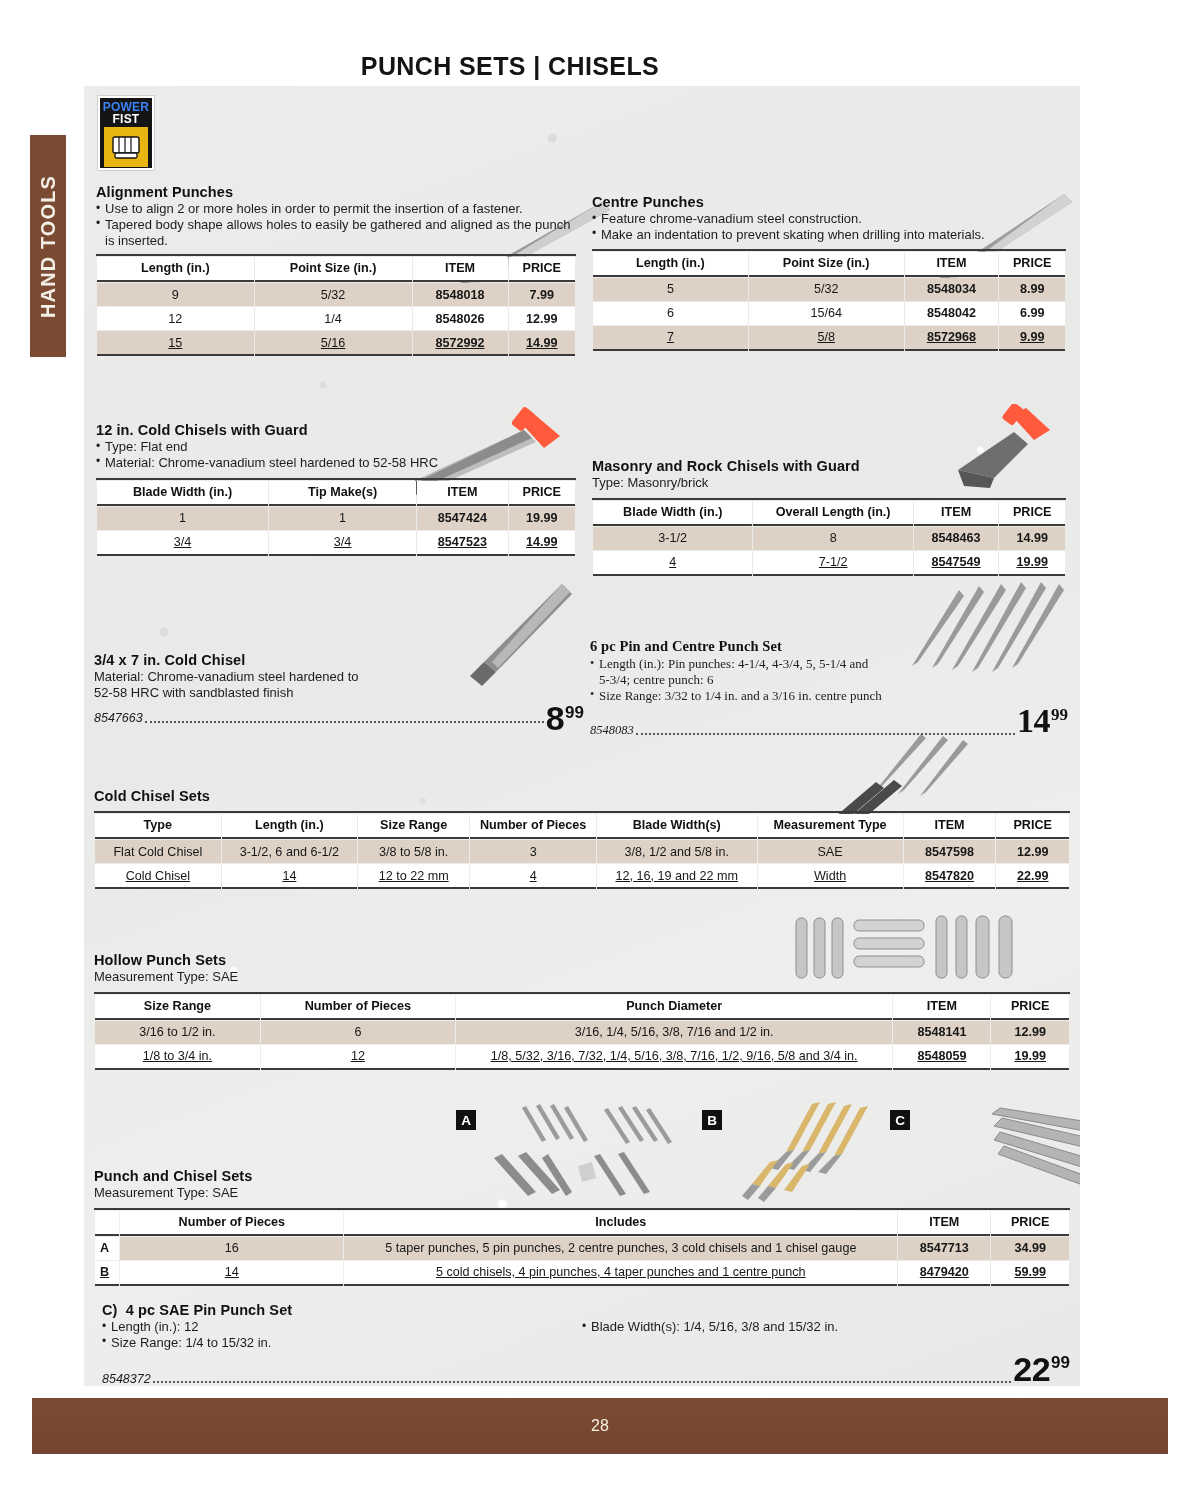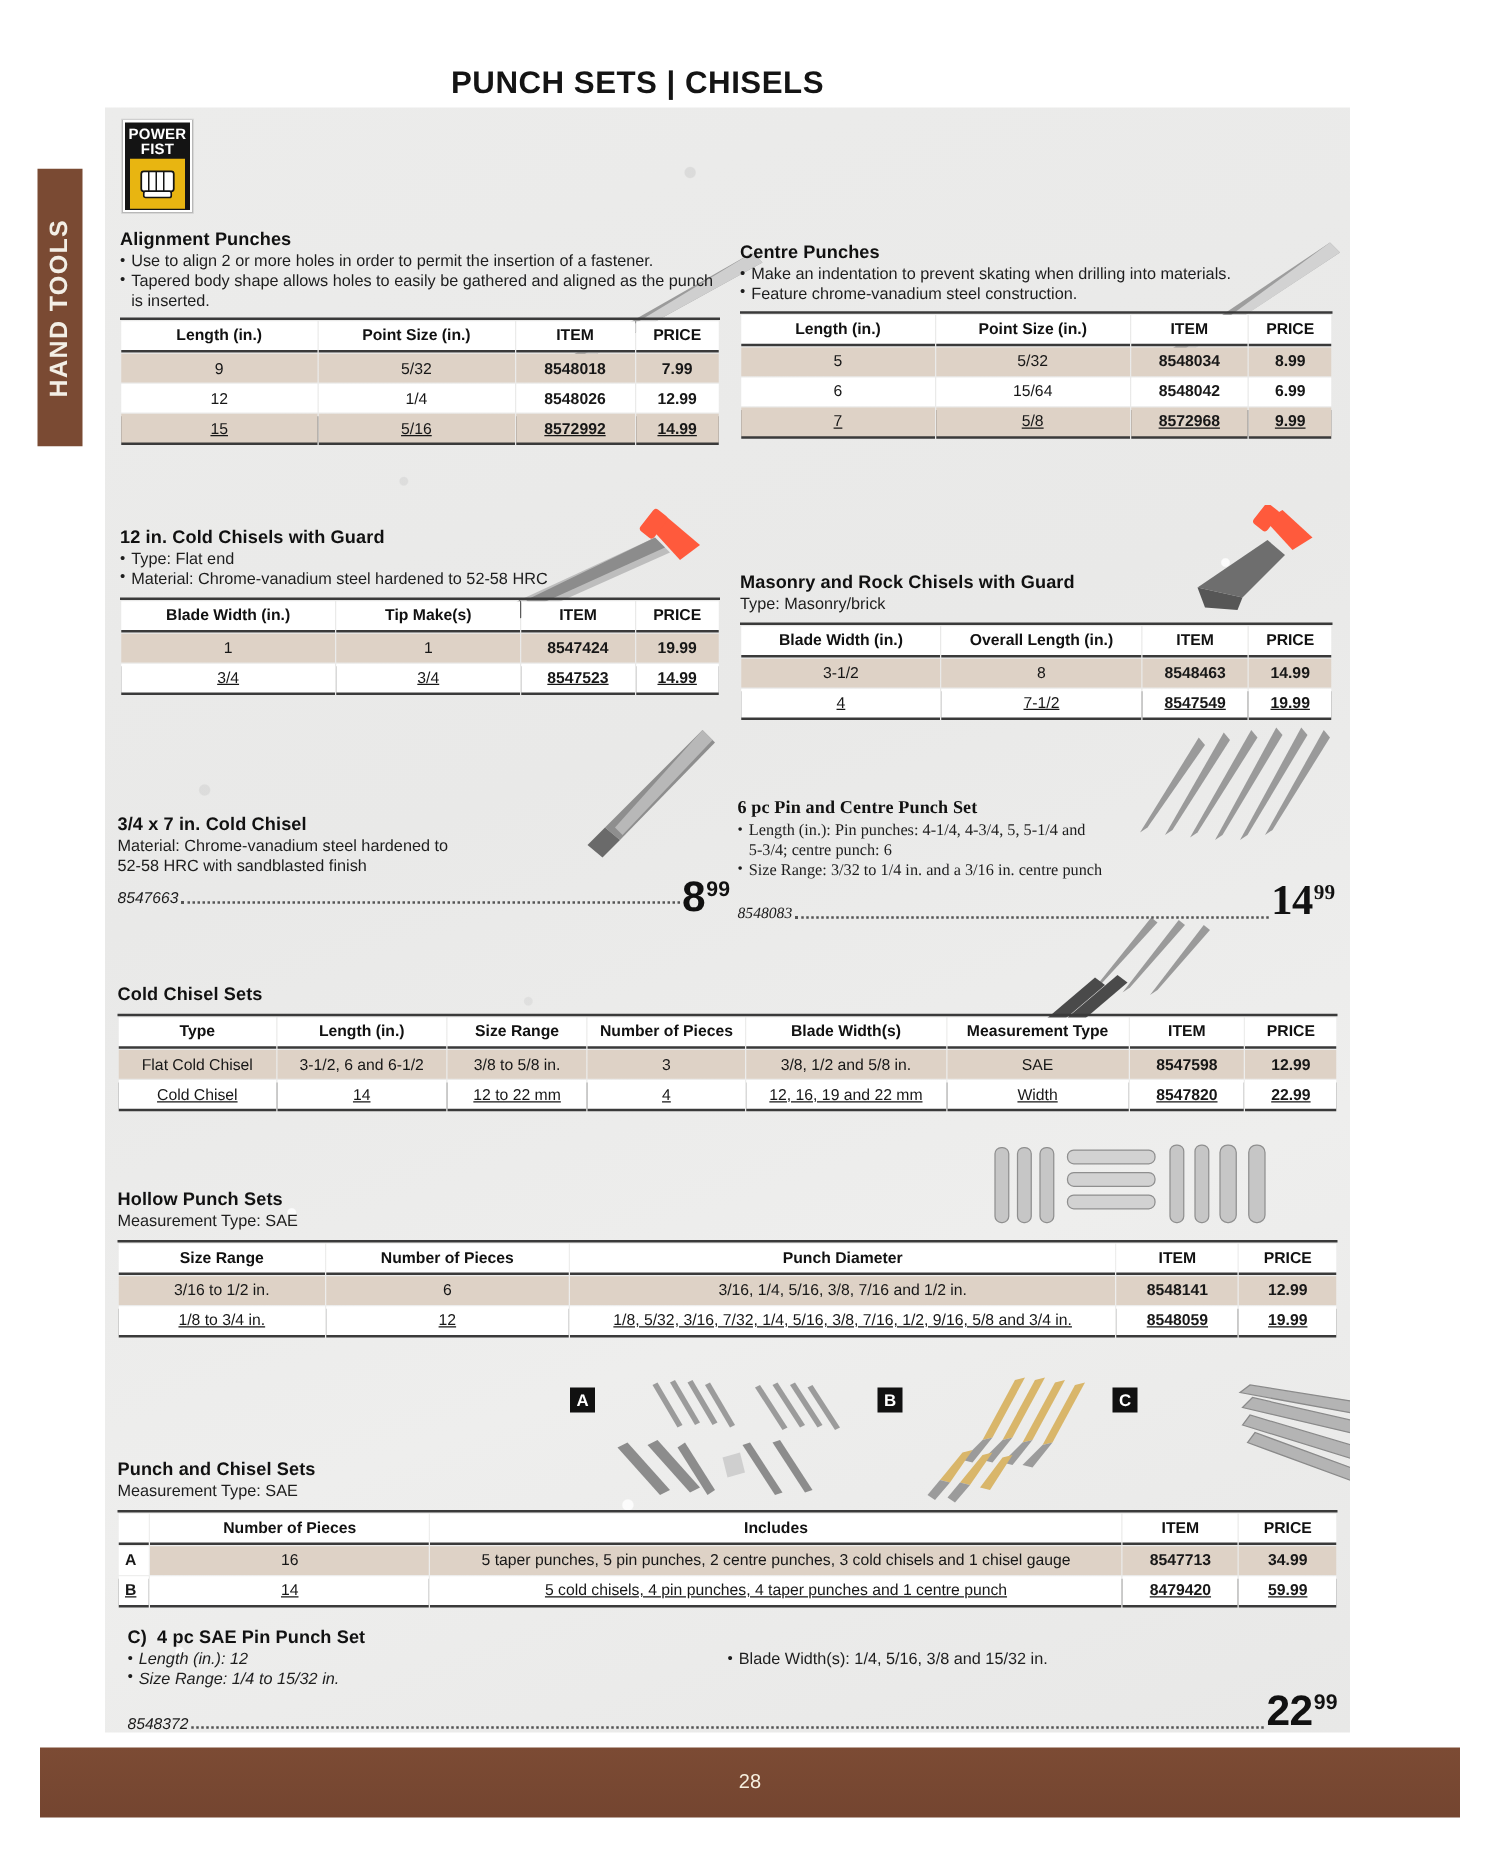--- a/index.html
+++ b/index.html
@@ -107,21 +107,21 @@
     display:flex;align-items:center;justify-content:center;
   }
   
   .pf{
     position:absolute;left:14px;top:10px;width:56px;height:74px;
     background:#141414;border:2px solid #fff;
     box-shadow:0 0 0 1px #cfcfcf;
     display:flex;flex-direction:column;align-items:center;
     padding-top:3px;box-sizing:border-box;
   }
-  .pf .l1{color:#ffffff;font-size:12px;font-weight:bold;line-height:12px;letter-spacing:.2px;}
+  .pf .l1{color:#3b82f6;font-size:12px;font-weight:bold;line-height:12px;letter-spacing:.2px;}
   .pf .l2{color:#fff;font-size:12px;font-weight:bold;line-height:12px;letter-spacing:.2px;}
   .pf .fistbox{
     margin-top:2px;width:44px;height:40px;background:#e8b511;
     display:flex;align-items:center;justify-content:center;
   }
   
   .footer{
     position:absolute;left:32px;top:1398px;width:1136px;height:56px;
     background:linear-gradient(180deg,#7c4b34 0%,#744530 100%);
     display:flex;align-items:center;justify-content:center;
@@ -212,22 +212,22 @@
   <div class="photo" style="left:830px;top:104px;width:160px;height:110px;">
     <svg width="160" height="110" viewBox="0 0 160 110">
       <polygon points="150,4 158,12 30,96 22,90" fill="#9d9d9d"></polygon>
       <polygon points="150,4 158,12 34,94 30,92" fill="#d2d2d2"></polygon>
     </svg>
   </div>
 
   <div class="sec" style="left:508px;top:108px;width:474px;">
     <h3 class="ttl">Centre Punches</h3>
     <ul class="bul">
+      <li class="b">Feature chrome-vanadium steel construction.</li>
       <li class="b">Make an indentation to prevent skating when drilling into materials.</li>
-      <li class="b">Feature chrome-vanadium steel construction.</li>
     </ul>
     <div class="thead-wrap" style="margin-top:6px;">
     <table class="t">
       <colgroup>
             <col style="width:33%">
             <col style="width:33%">
             <col style="width:20%">
             <col style="width:14%">
           </colgroup>
       <thead>
@@ -632,21 +632,21 @@
     </table>
     </div>
   </div>
 
   <div class="sec" style="left:10px;top:1216px;width:976px;">
     <h3 class="ttl" style="padding-left:8px;">
       <span>C)</span>
       <span style="margin-left:4px;">4 pc SAE Pin Punch Set</span>
     </h3>
     <div style="display:flex;">
-      <ul class="bul" style="width:480px;padding-left:8px;font-style:italic;">
+      <ul class="bul" style="width:480px;padding-left:8px;">
         <li class="b">Length (in.): 12</li>
         <li class="b">Size Range: 1/4 to 15/32 in.</li>
       </ul>
       <ul class="bul" style="flex:1;">
         <li class="b">Blade Width(s): 1/4, 5/16, 3/8 and 15/32 in.</li>
       </ul>
     </div>
     <div style="display:flex;align-items:flex-end;margin-top:1px;padding-left:8px;">
       <span class="sku">8548372</span>
       <span class="leader" style="flex:1;margin:0 2px 3px 2px;"></span>

